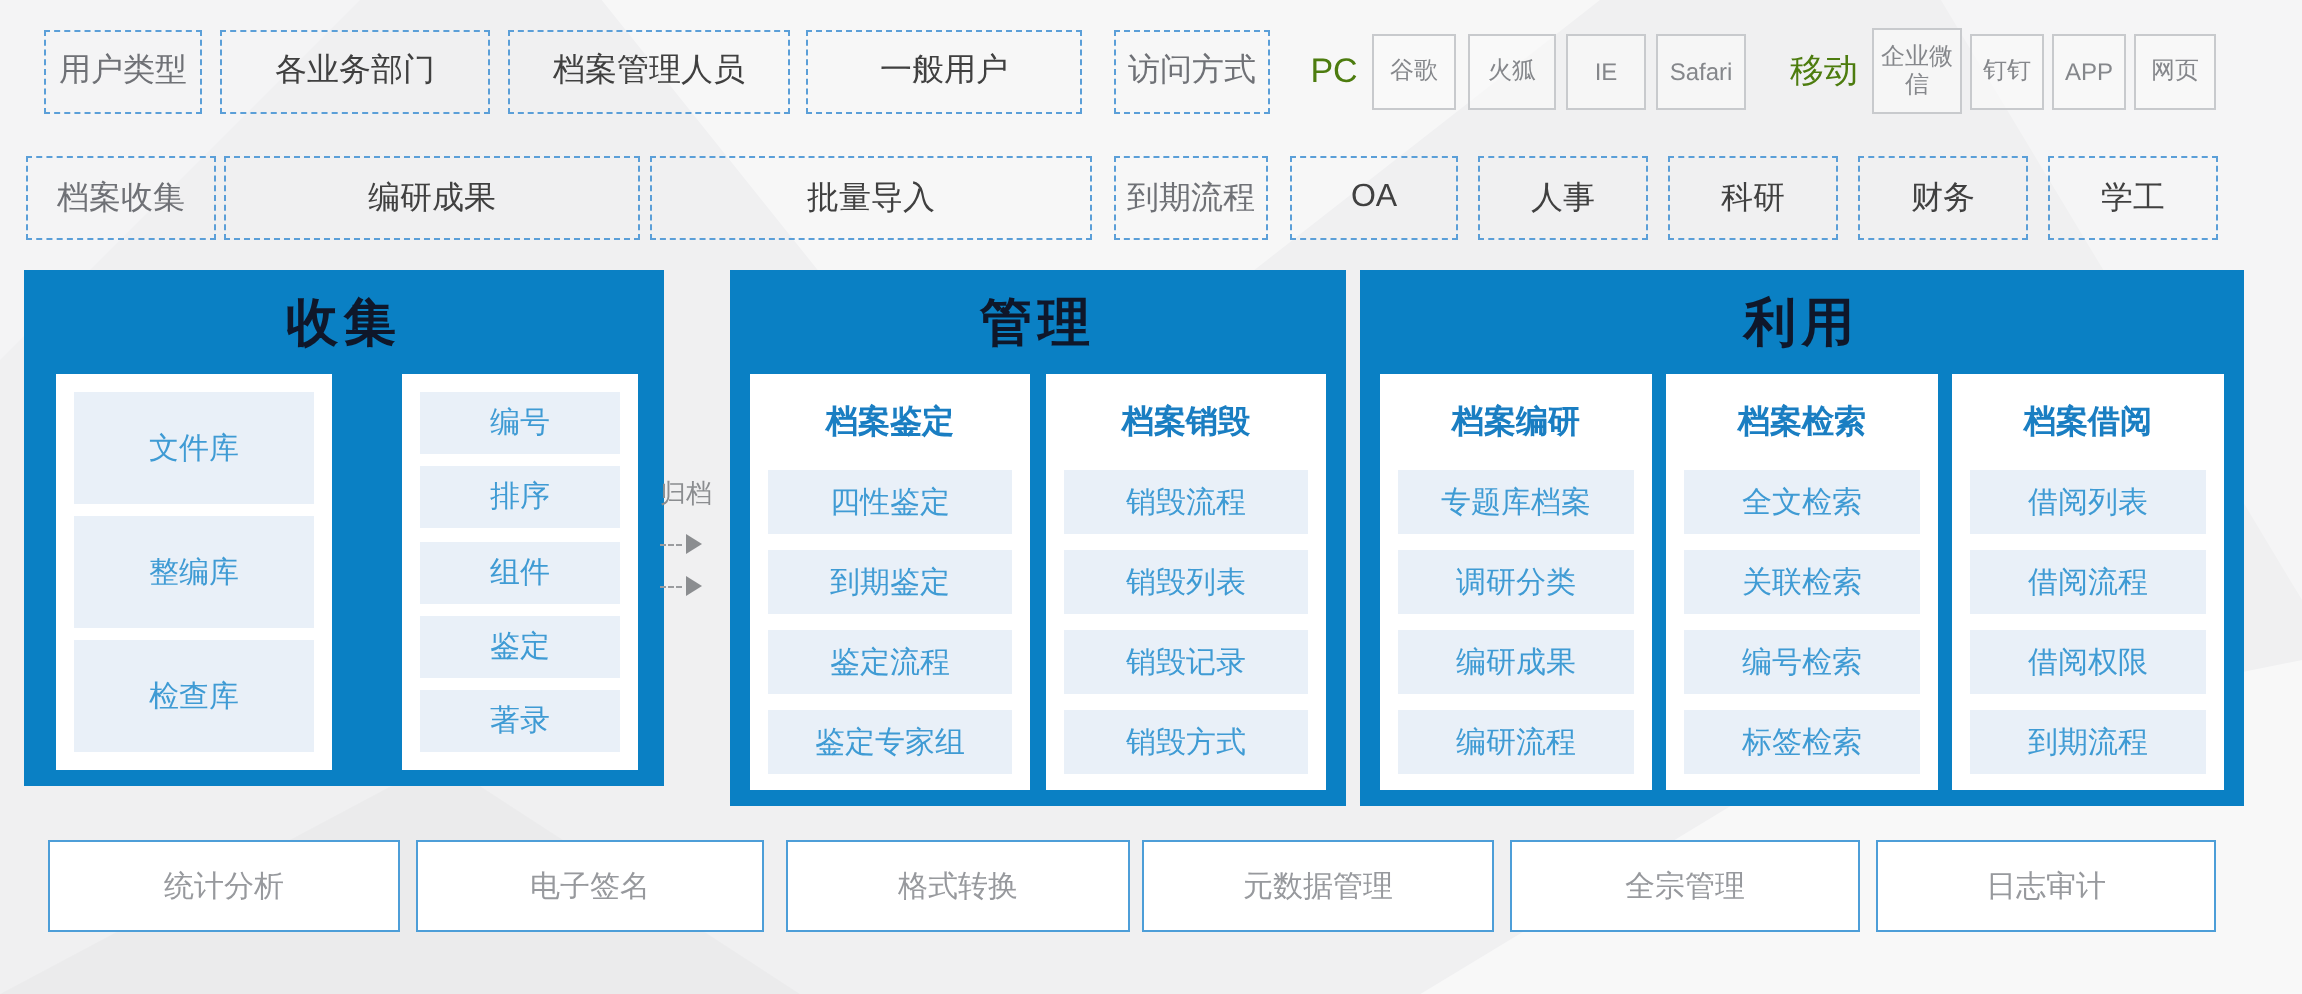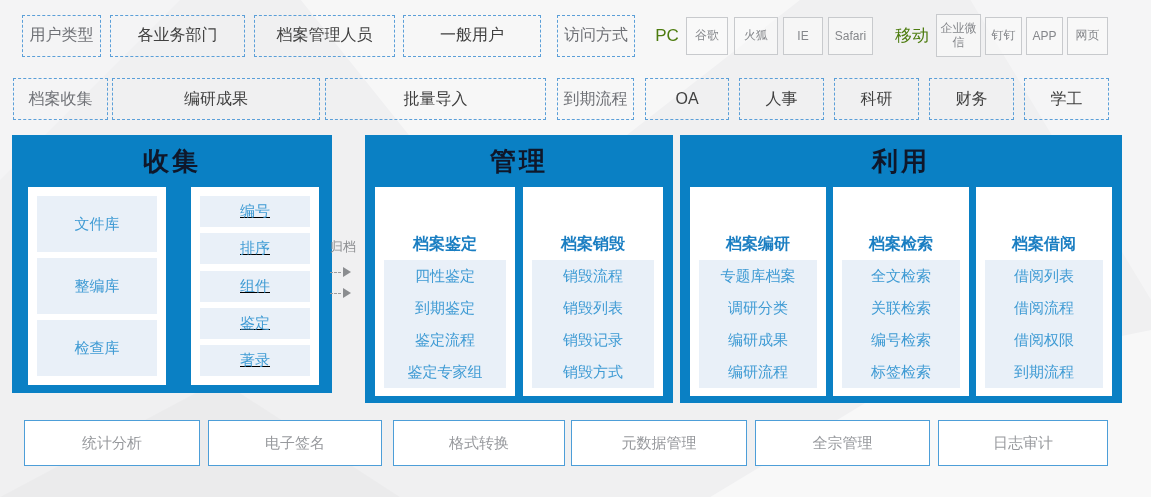--- a/index.html
+++ b/index.html
@@ -65,39 +65,39 @@
 
   .collection-body {
     flex:1; display:flex; justify-content:space-between;
     padding:0 13px 8px 16px;
   }
   .white-box {
     background:#ffffff; display:flex; flex-direction:column;
     justify-content:space-between; padding:9px;
   }
   .wb-left { width:138px; }
-  .wb-right { width:128px;text-decoration:underline; }
+  .wb-right { width:118px; }
 
   .item {
     background:#e9f0f8; color:#3f9bd4; font-size:15px;
     display:flex; align-items:center; justify-content:center; flex:none;
   }
   .item.big { height:56px; }
   .item.small { height:31px; }
 
   .cols-body {
     flex:1; display:flex; justify-content:center; gap:8px; padding:0 10px 8px 10px;
   }
   .col-box {
     background:#ffffff; display:flex; flex-direction:column;
     justify-content:space-between; padding:8px 9px;
   }
   .col-box .col-header {
     height:32px; display:flex; align-items:center; justify-content:center;
-    color:#1a7ec2; font-size:16px; font-weight:bold; flex:none;margin-top:33px;
+    color:#1a7ec2; font-size:16px; font-weight:bold; flex:none;
   }
   #panel-management .col-box { width:140px; }
   #panel-utilization .cols-body { gap:7px; }
   #panel-utilization .col-box { width:136px; }
   .col-box .item { height:32px; }
 
   
   #connector { position:absolute; left:330px; top:238px; width:36px;
     display:flex; flex-direction:column; gap:11px; }
   .connector-label { font-size:13px; color:#8b8d90; }

